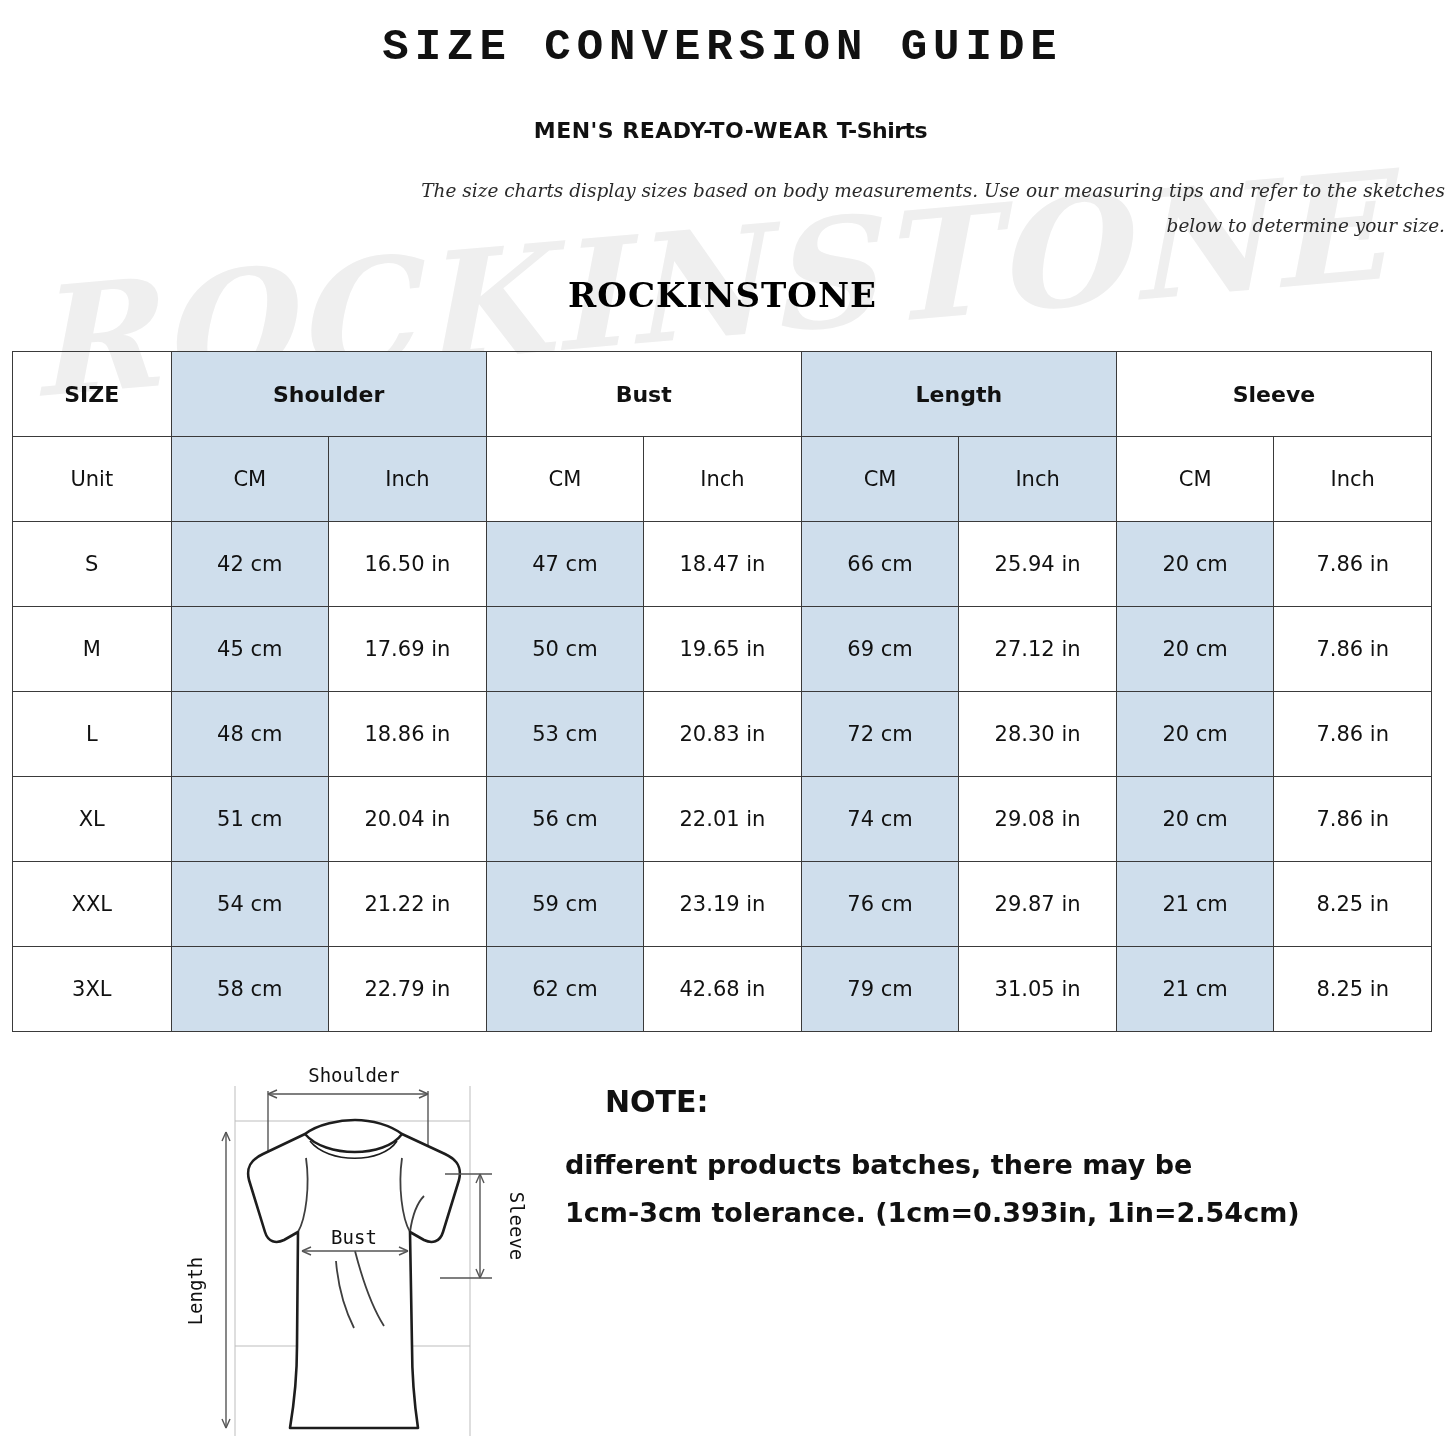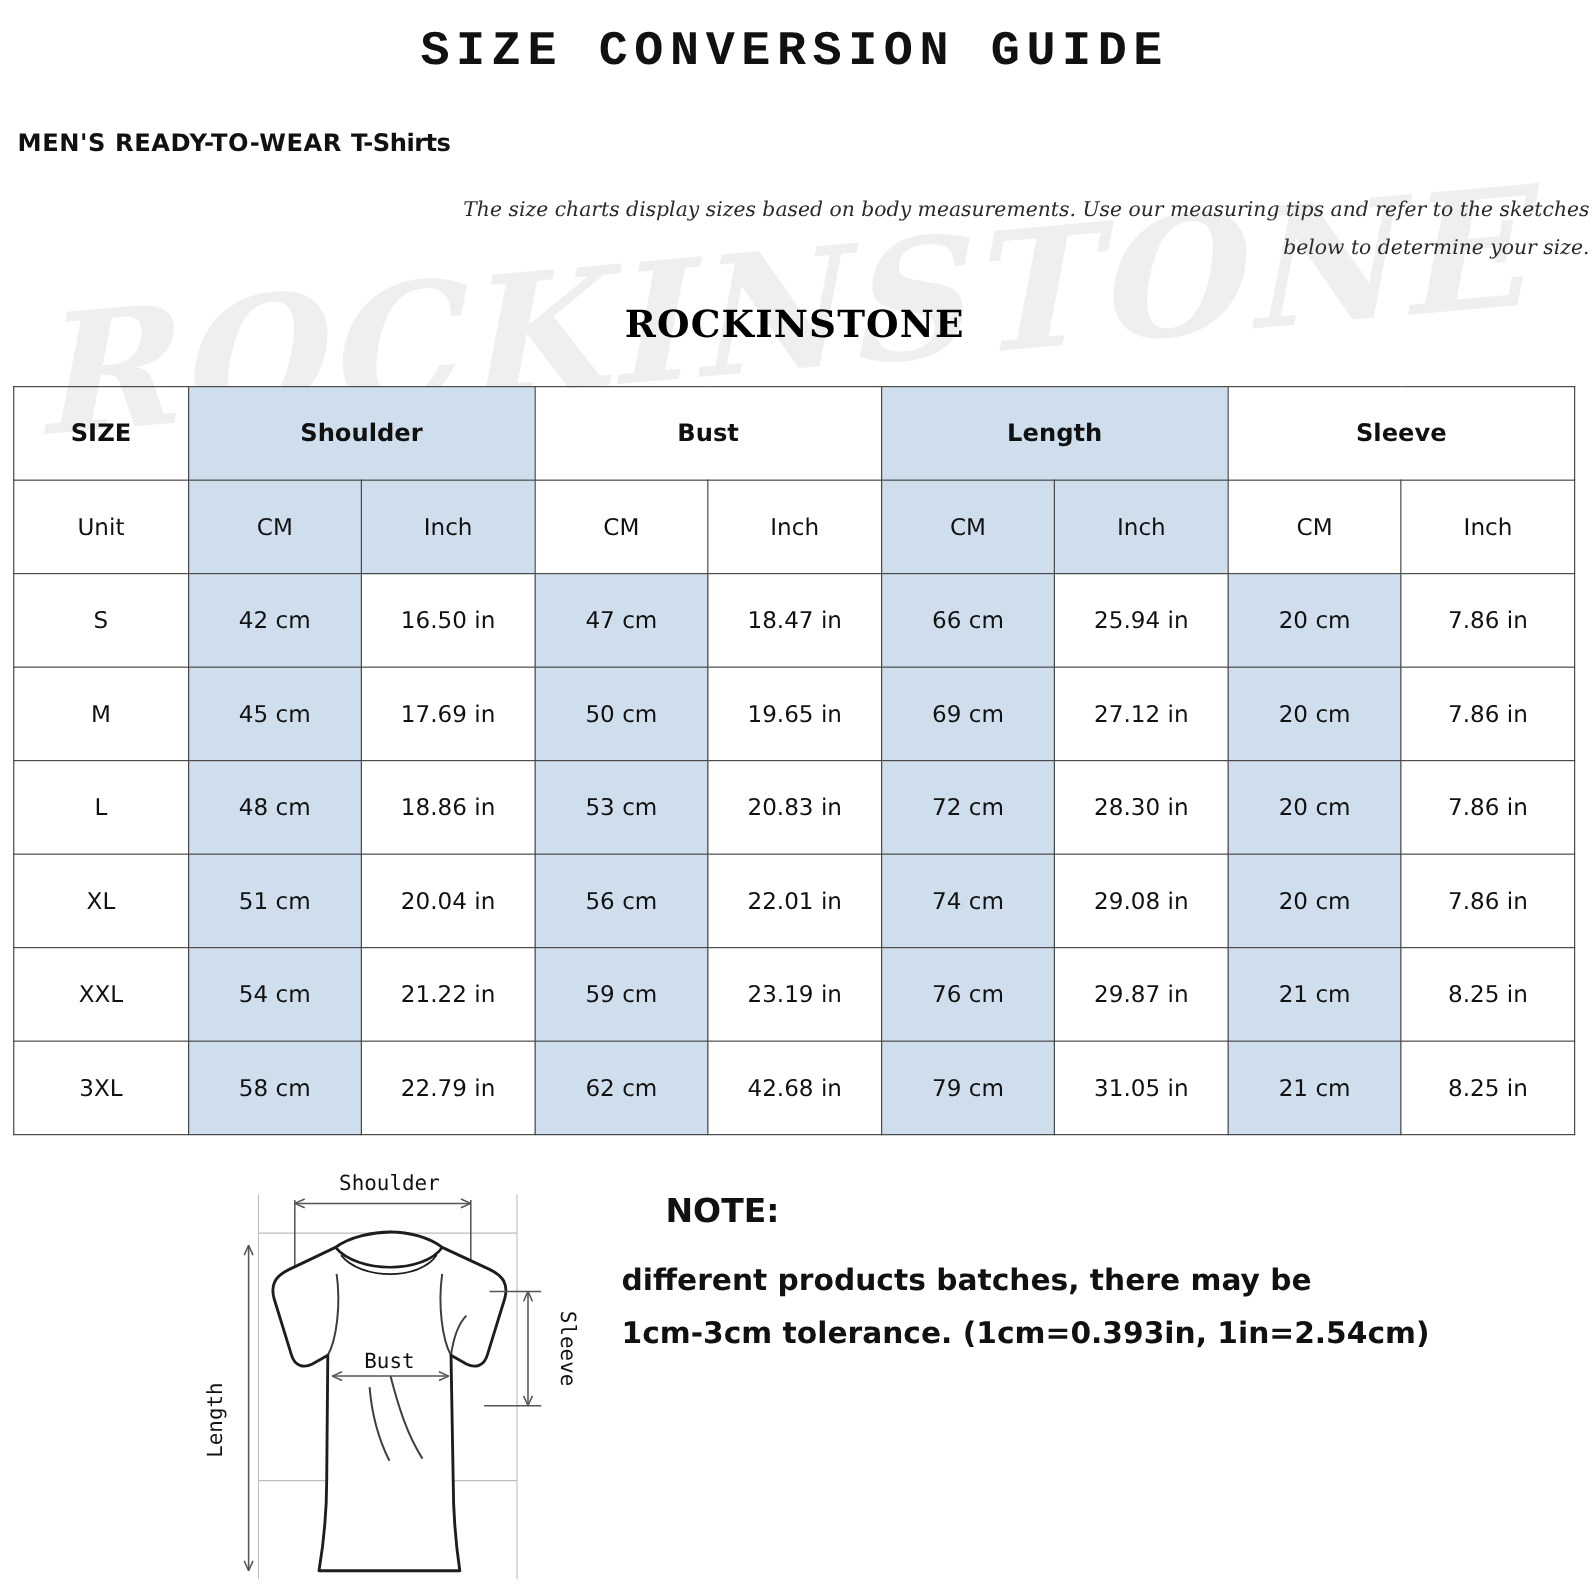--- a/index.html
+++ b/index.html
@@ -45,21 +45,21 @@
   .title {
     text-align: center;
     font-family: Liberation Mono, monospace;
     font-size: 44px;
     font-weight: 700;
     letter-spacing: 6px;
     margin: 22px 0 0 0;
     color: #111;
   }
   .subtitle {
-    text-align: left;
+    text-align: center;
     font-size: 22px;
     font-weight: 700;
     margin-top: 46px;
     letter-spacing: 0.5px;
     color: #111;
     padding-left: 16px;
   }
   .subtitle .sub-b {
     font-family: "DejaVu Sans", sans-serif;
     letter-spacing: -0.5px;

